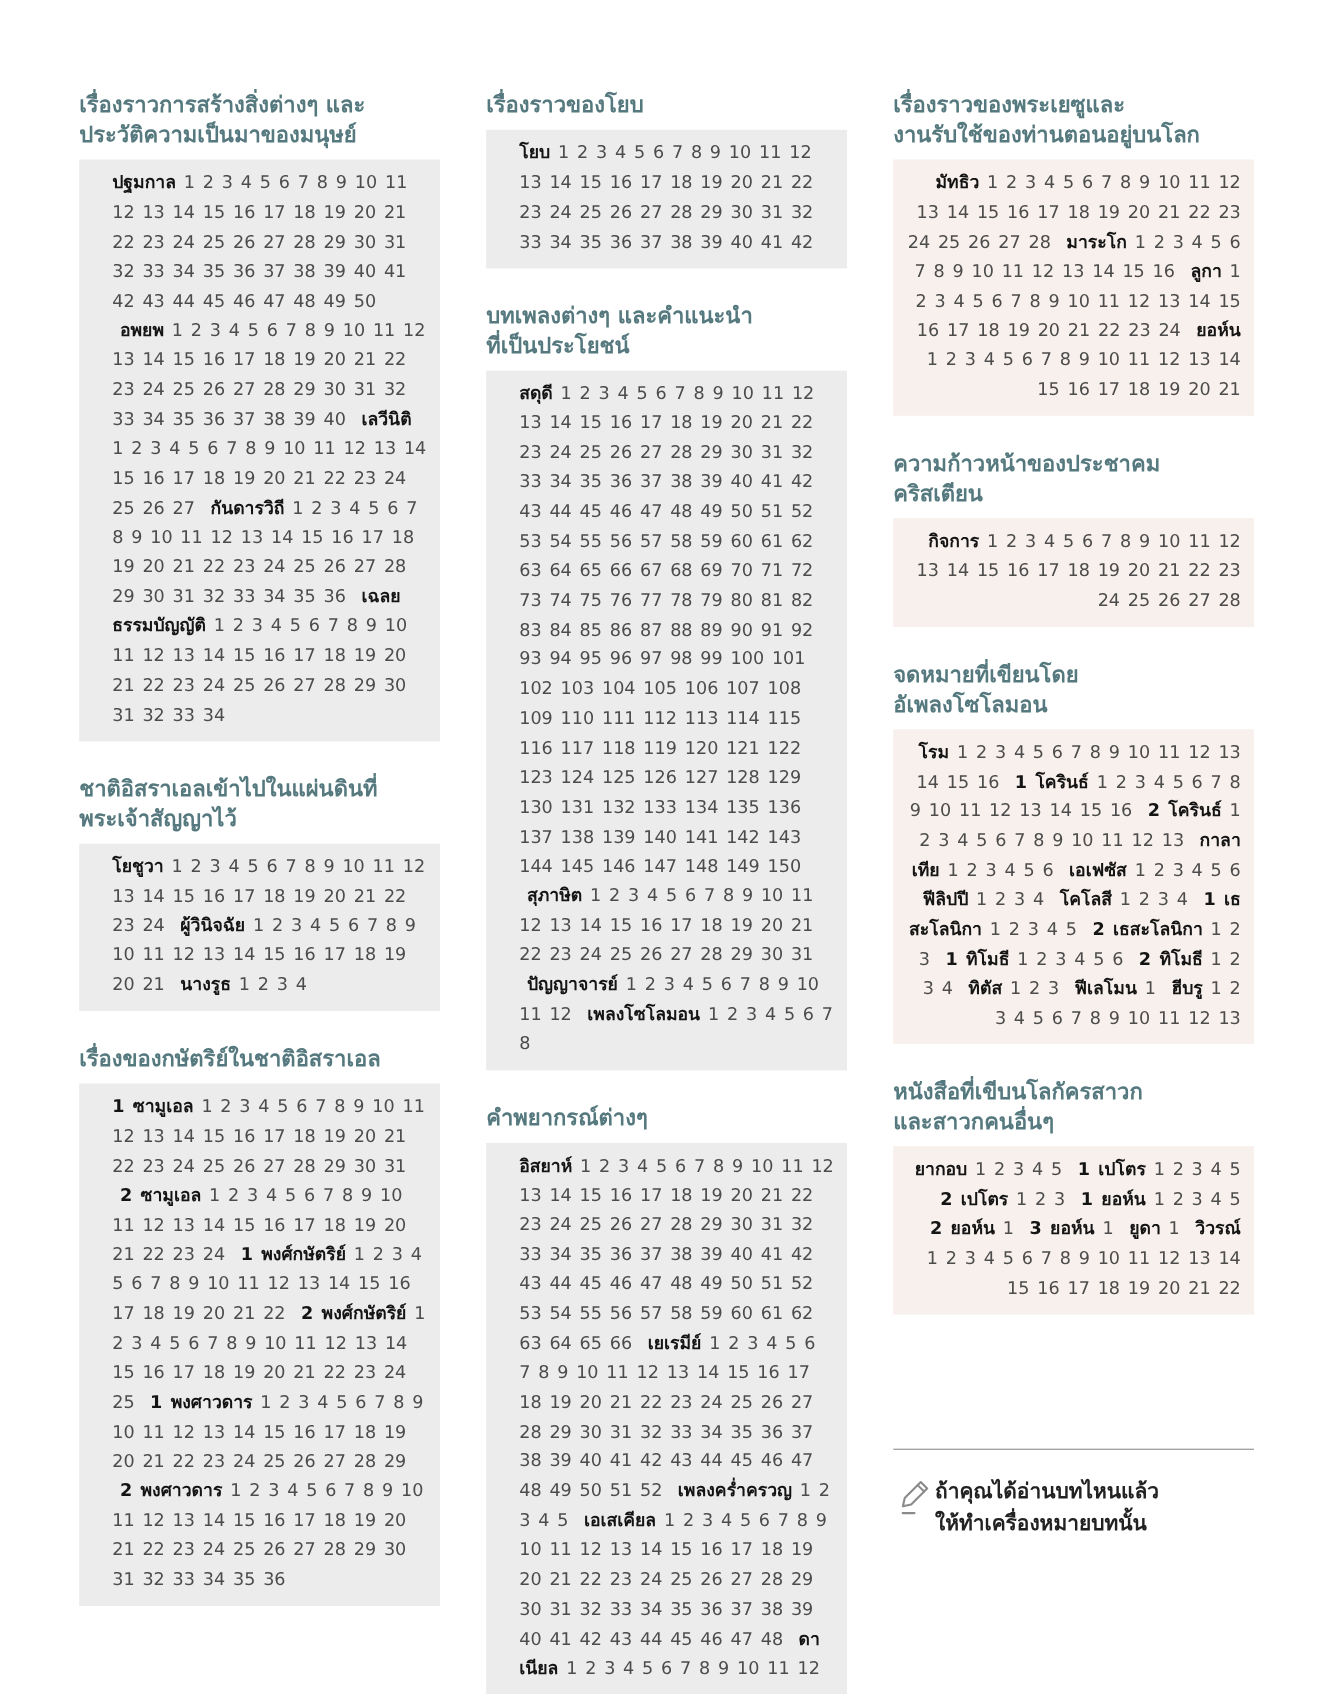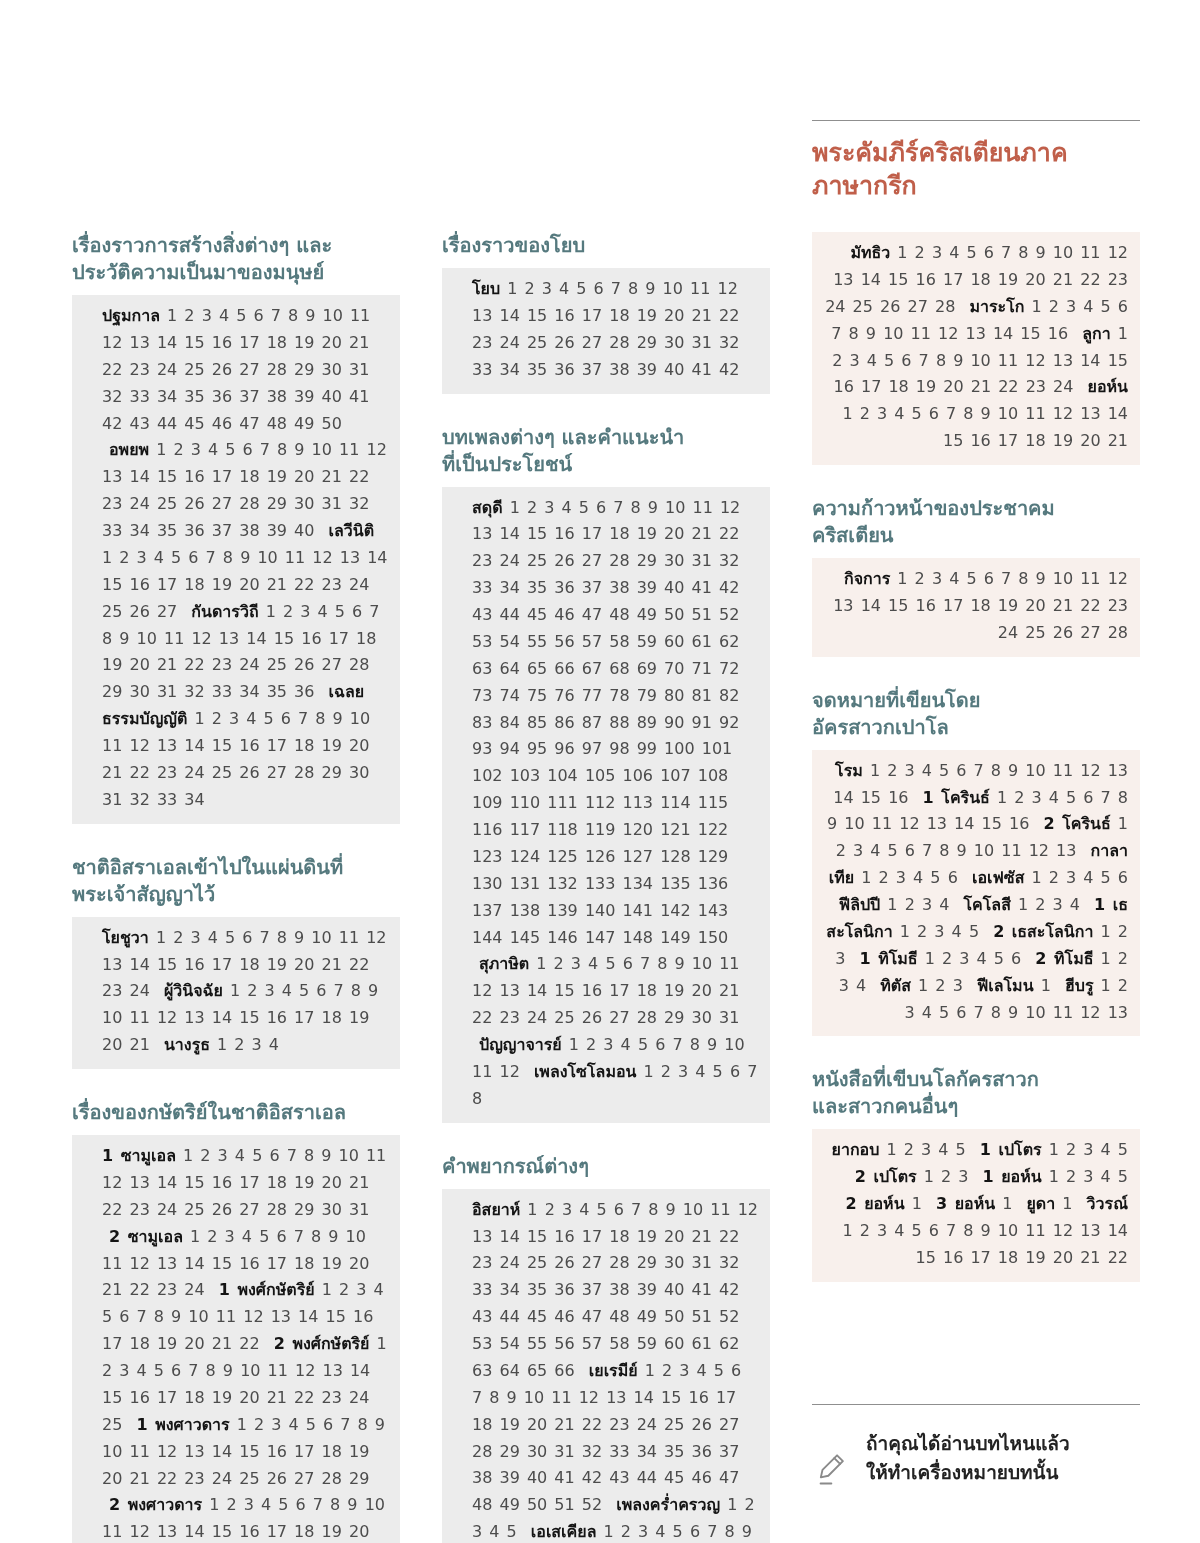--- a/index.html
+++ b/index.html
@@ -88,44 +88,38 @@
   .book-name:not(:first-child) { margin-left: 7px; }
   .chapters { color: var(--chapter-number); }
 
   
   .note {
     margin-top: 122px;
   }
   .note .rule { margin-bottom: 24px; }
   .note-body {
     display: flex;
-    align-items: flex-end;
-    gap: 16px;
+    align-items: flex-start;
     padding-left: 4px;
   }
   .note-text {
     font-size: 19px;
     font-weight: 700;
     color: #222222;
     line-height: 1.55;
     white-space: pre-line;
   }
   .pencil-wrap { flex: 0 0 auto; display: flex; }
 </style>
 </head>
 <body>
 
 <div class="page">
 
   <div class="header-grid">
-    <div class="header-right">
-      <div class="rule"></div>
-      <h2 class="part-header greek">พระคัมภีร์คริสเตียนภาค
-ภาษากรีก</h2>
-    </div>
   </div>
 
   <div class="columns" id="columns">
       <div class="col">
         <section class="sec">
           <h3 class="sec-heading">เรื่องราวการสร้างสิ่งต่างๆ และ
 ประวัติความเป็นมาของมนุษย์</h3>
           <div class="chapter-box hebrew"><strong class="book-name">ปฐมกาล</strong><span class="chapters"> 1 2 3 4 5 6 7 8 9 10 11 12 13 14 15 16 17 18 19 20 21 22 23 24 25 26 27 28 29 30 31 32 33 34 35 36 37 38 39 40 41 42 43 44 45 46 47 48 49 50 </span><strong class="book-name">อพยพ</strong><span class="chapters"> 1 2 3 4 5 6 7 8 9 10 11 12 13 14 15 16 17 18 19 20 21 22 23 24 25 26 27 28 29 30 31 32 33 34 35 36 37 38 39 40 </span><strong class="book-name">เลวีนิติ</strong><span class="chapters"> 1 2 3 4 5 6 7 8 9 10 11 12 13 14 15 16 17 18 19 20 21 22 23 24 25 26 27 </span><strong class="book-name">กันดารวิถี</strong><span class="chapters"> 1 2 3 4 5 6 7 8 9 10 11 12 13 14 15 16 17 18 19 20 21 22 23 24 25 26 27 28 29 30 31 32 33 34 35 36 </span><strong class="book-name">เฉลยธรรมบัญญัติ</strong><span class="chapters"> 1 2 3 4 5 6 7 8 9 10 11 12 13 14 15 16 17 18 19 20 21 22 23 24 25 26 27 28 29 30 31 32 33 34 </span></div>
         </section>
         <section class="sec">
@@ -148,30 +142,32 @@
 ที่เป็นประโยชน์</h3>
           <div class="chapter-box hebrew"><strong class="book-name">สดุดี</strong><span class="chapters"> 1 2 3 4 5 6 7 8 9 10 11 12 13 14 15 16 17 18 19 20 21 22 23 24 25 26 27 28 29 30 31 32 33 34 35 36 37 38 39 40 41 42 43 44 45 46 47 48 49 50 51 52 53 54 55 56 57 58 59 60 61 62 63 64 65 66 67 68 69 70 71 72 73 74 75 76 77 78 79 80 81 82 83 84 85 86 87 88 89 90 91 92 93 94 95 96 97 98 99 100 101 102 103 104 105 106 107 108 109 110 111 112 113 114 115 116 117 118 119 120 121 122 123 124 125 126 127 128 129 130 131 132 133 134 135 136 137 138 139 140 141 142 143 144 145 146 147 148 149 150 </span><strong class="book-name">สุภาษิต</strong><span class="chapters"> 1 2 3 4 5 6 7 8 9 10 11 12 13 14 15 16 17 18 19 20 21 22 23 24 25 26 27 28 29 30 31 </span><strong class="book-name">ปัญญาจารย์</strong><span class="chapters"> 1 2 3 4 5 6 7 8 9 10 11 12 </span><strong class="book-name">เพลงโซโลมอน</strong><span class="chapters"> 1 2 3 4 5 6 7 8 </span></div>
         </section>
         <section class="sec">
           <h3 class="sec-heading">คำพยากรณ์ต่างๆ</h3>
           <div class="chapter-box hebrew"><strong class="book-name">อิสยาห์</strong><span class="chapters"> 1 2 3 4 5 6 7 8 9 10 11 12 13 14 15 16 17 18 19 20 21 22 23 24 25 26 27 28 29 30 31 32 33 34 35 36 37 38 39 40 41 42 43 44 45 46 47 48 49 50 51 52 53 54 55 56 57 58 59 60 61 62 63 64 65 66 </span><strong class="book-name">เยเรมีย์</strong><span class="chapters"> 1 2 3 4 5 6 7 8 9 10 11 12 13 14 15 16 17 18 19 20 21 22 23 24 25 26 27 28 29 30 31 32 33 34 35 36 37 38 39 40 41 42 43 44 45 46 47 48 49 50 51 52 </span><strong class="book-name">เพลงคร่ำครวญ</strong><span class="chapters"> 1 2 3 4 5 </span><strong class="book-name">เอเสเคียล</strong><span class="chapters"> 1 2 3 4 5 6 7 8 9 10 11 12 13 14 15 16 17 18 19 20 21 22 23 24 25 26 27 28 29 30 31 32 33 34 35 36 37 38 39 40 41 42 43 44 45 46 47 48 </span><strong class="book-name">ดาเนียล</strong><span class="chapters"> 1 2 3 4 5 6 7 8 9 10 11 12 </span></div>
         </section>
       </div>
       <div class="col">
         <section class="sec">
+          <h3 class="sec-heading">เรื่องราวของพระเยซูและ
+งานรับใช้ของท่านตอนอยู่บนโลก</h3>
           <div class="chapter-box greek"><strong class="book-name">มัทธิว</strong><span class="chapters"> 1 2 3 4 5 6 7 8 9 10 11 12 13 14 15 16 17 18 19 20 21 22 23 24 25 26 27 28 </span><strong class="book-name">มาระโก</strong><span class="chapters"> 1 2 3 4 5 6 7 8 9 10 11 12 13 14 15 16 </span><strong class="book-name">ลูกา</strong><span class="chapters"> 1 2 3 4 5 6 7 8 9 10 11 12 13 14 15 16 17 18 19 20 21 22 23 24 </span><strong class="book-name">ยอห์น</strong><span class="chapters"> 1 2 3 4 5 6 7 8 9 10 11 12 13 14 15 16 17 18 19 20 21 </span></div>
         </section>
         <section class="sec">
           <h3 class="sec-heading">ความก้าวหน้าของประชาคม
 คริสเตียน</h3>
           <div class="chapter-box greek"><strong class="book-name">กิจการ</strong><span class="chapters"> 1 2 3 4 5 6 7 8 9 10 11 12 13 14 15 16 17 18 19 20 21 22 23 24 25 26 27 28 </span></div>
         </section>
         <section class="sec">
           <h3 class="sec-heading">จดหมายที่เขียนโดย
-อัครสาวกเปาโล</h3>
+อัเพลงโซโลมอน</h3>
           <div class="chapter-box greek"><strong class="book-name">โรม</strong><span class="chapters"> 1 2 3 4 5 6 7 8 9 10 11 12 13 14 15 16 </span><strong class="book-name">1 โครินธ์</strong><span class="chapters"> 1 2 3 4 5 6 7 8 9 10 11 12 13 14 15 16 </span><strong class="book-name">2 โครินธ์</strong><span class="chapters"> 1 2 3 4 5 6 7 8 9 10 11 12 13 </span><strong class="book-name">กาลาเทีย</strong><span class="chapters"> 1 2 3 4 5 6 </span><strong class="book-name">เอเฟซัส</strong><span class="chapters"> 1 2 3 4 5 6 </span><strong class="book-name">ฟีลิปปี</strong><span class="chapters"> 1 2 3 4 </span><strong class="book-name">โคโลสี</strong><span class="chapters"> 1 2 3 4 </span><strong class="book-name">1 เธสะโลนิกา</strong><span class="chapters"> 1 2 3 4 5 </span><strong class="book-name">2 เธสะโลนิกา</strong><span class="chapters"> 1 2 3 </span><strong class="book-name">1 ทิโมธี</strong><span class="chapters"> 1 2 3 4 5 6 </span><strong class="book-name">2 ทิโมธี</strong><span class="chapters"> 1 2 3 4 </span><strong class="book-name">ทิตัส</strong><span class="chapters"> 1 2 3 </span><strong class="book-name">ฟีเลโมน</strong><span class="chapters"> 1 </span><strong class="book-name">ฮีบรู</strong><span class="chapters"> 1 2 3 4 5 6 7 8 9 10 11 12 13 </span></div>
         </section>
         <section class="sec">
           <h3 class="sec-heading">หนังสือที่เขีบนโลกัครสาวก
 และสาวกคนอื่นๆ</h3>
           <div class="chapter-box greek"><strong class="book-name">ยากอบ</strong><span class="chapters"> 1 2 3 4 5 </span><strong class="book-name">1 เปโตร</strong><span class="chapters"> 1 2 3 4 5 </span><strong class="book-name">2 เปโตร</strong><span class="chapters"> 1 2 3 </span><strong class="book-name">1 ยอห์น</strong><span class="chapters"> 1 2 3 4 5 </span><strong class="book-name">2 ยอห์น</strong><span class="chapters"> 1 </span><strong class="book-name">3 ยอห์น</strong><span class="chapters"> 1 </span><strong class="book-name">ยูดา</strong><span class="chapters"> 1 </span><strong class="book-name">วิวรณ์</strong><span class="chapters"> 1 2 3 4 5 6 7 8 9 10 11 12 13 14 15 16 17 18 19 20 21 22 </span></div>
         </section>
         <div class="note">
           <div class="rule"></div>
           <div class="note-body">

